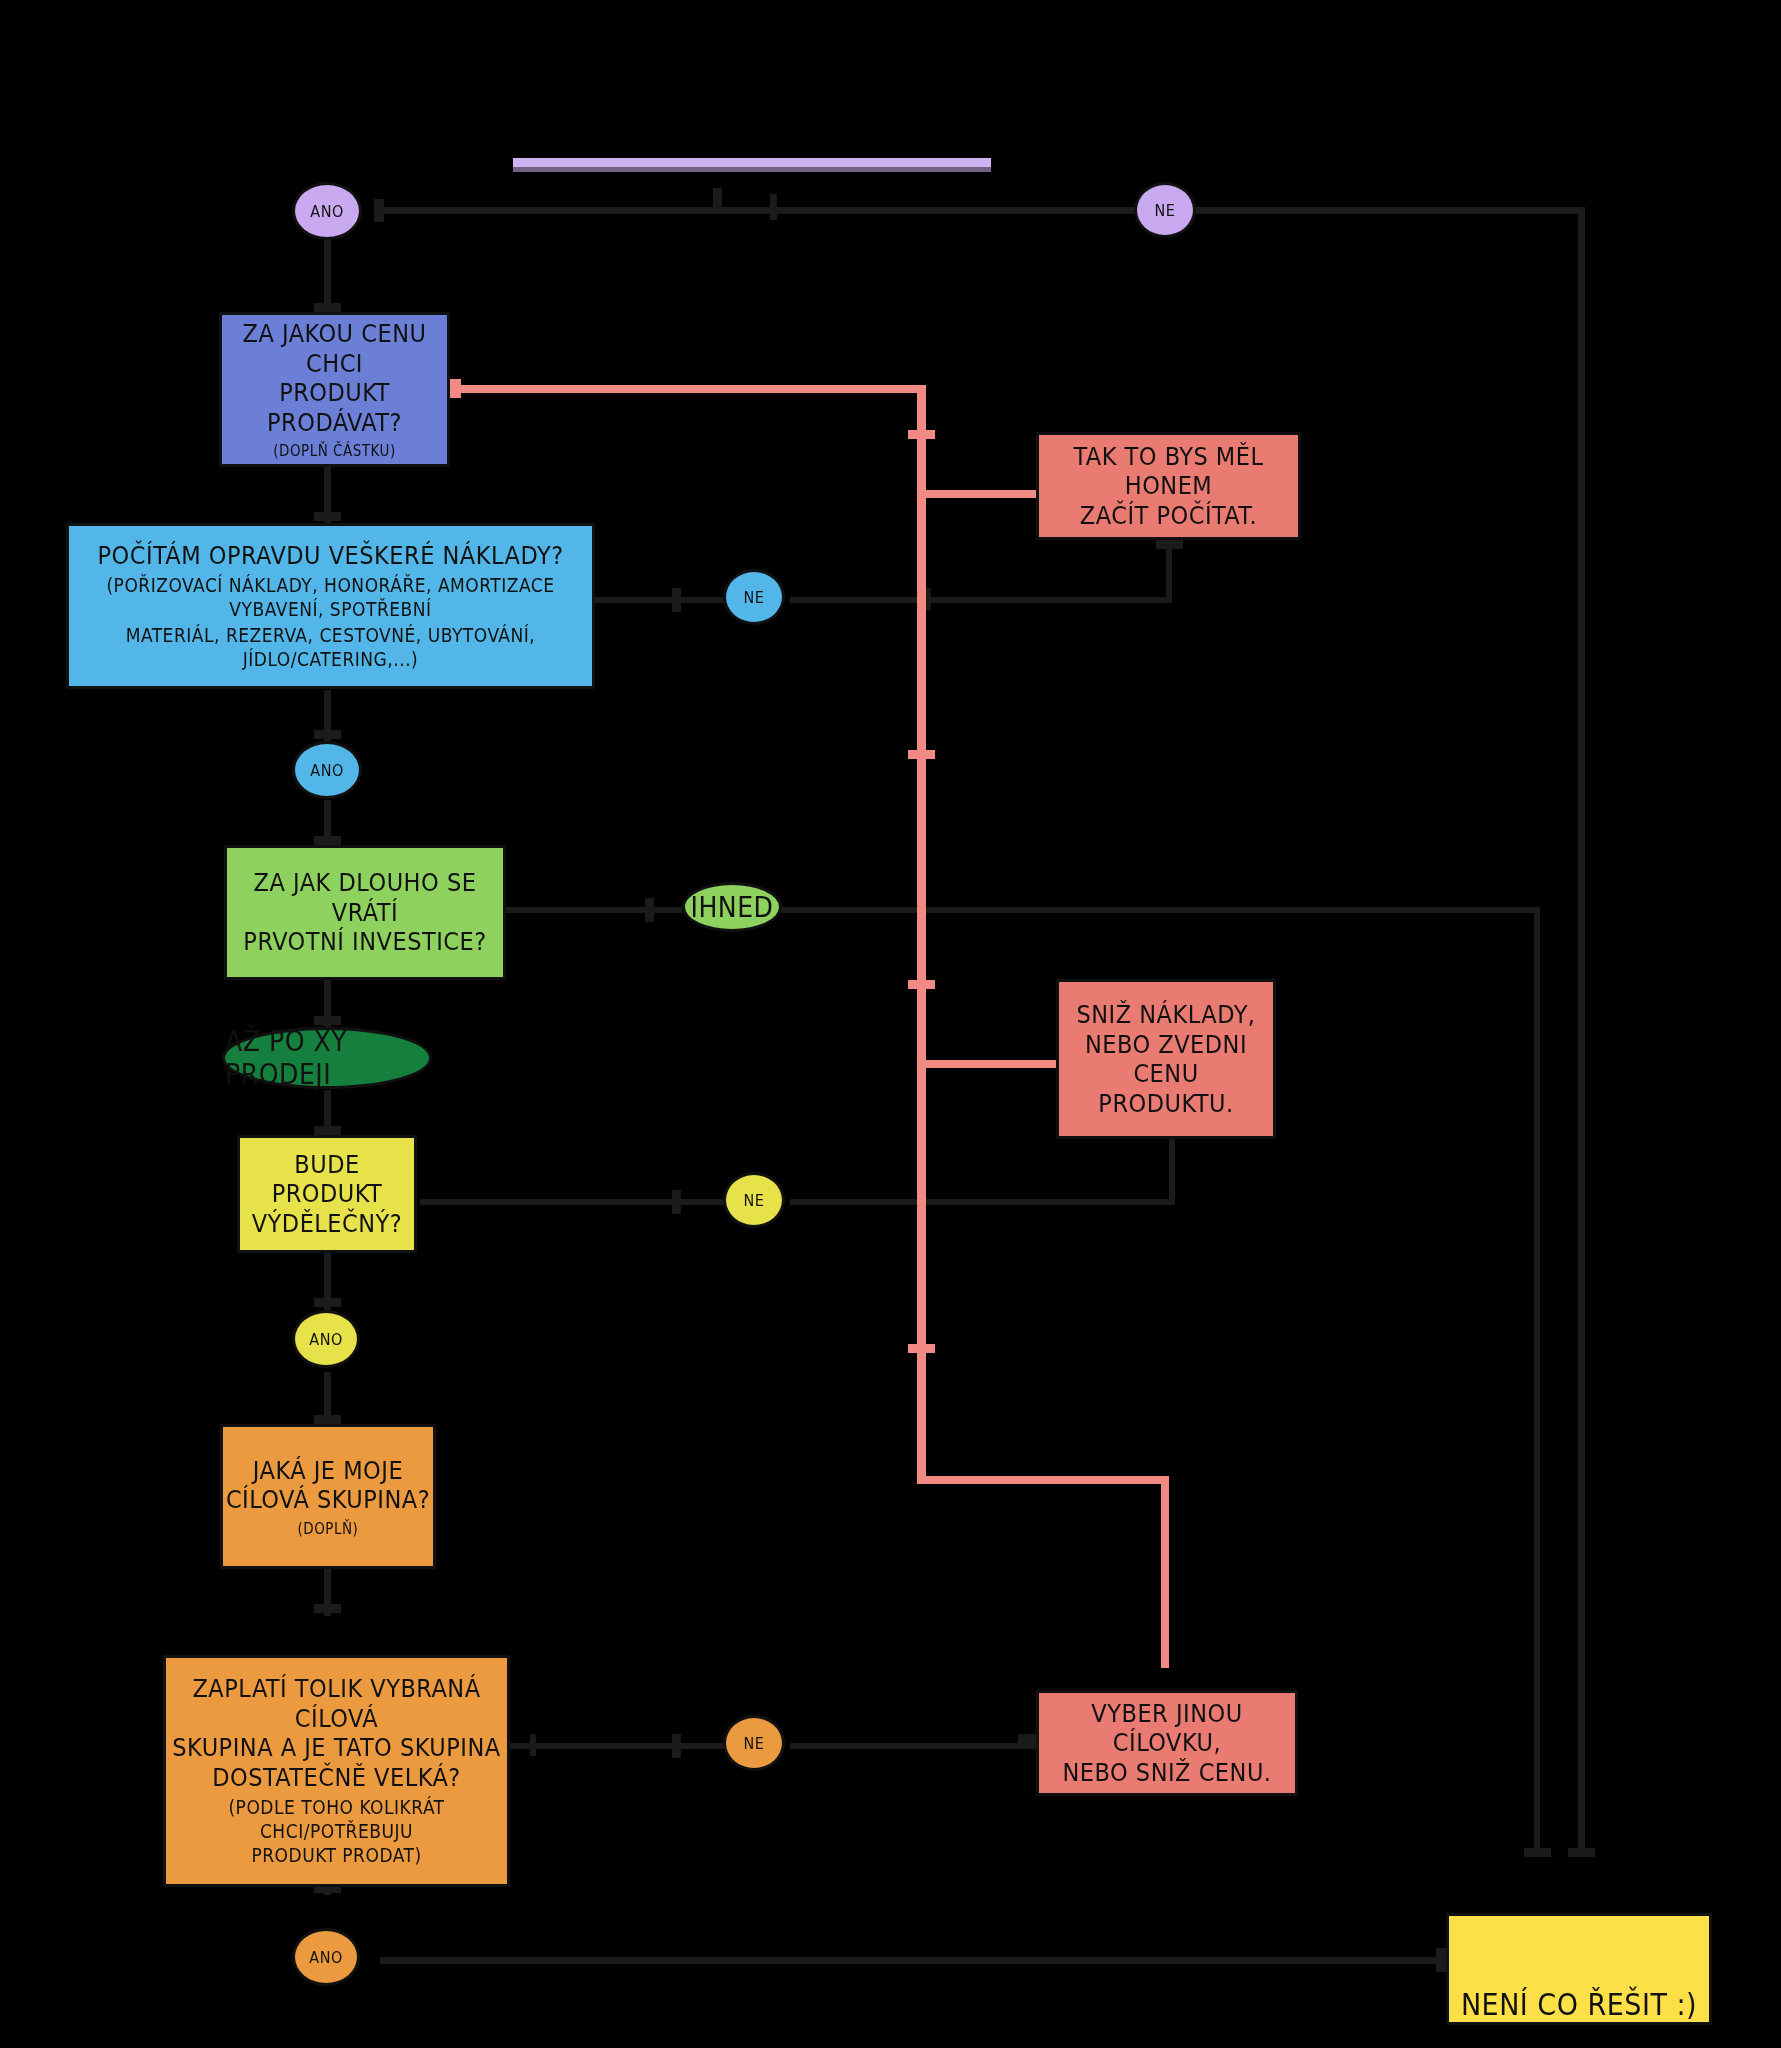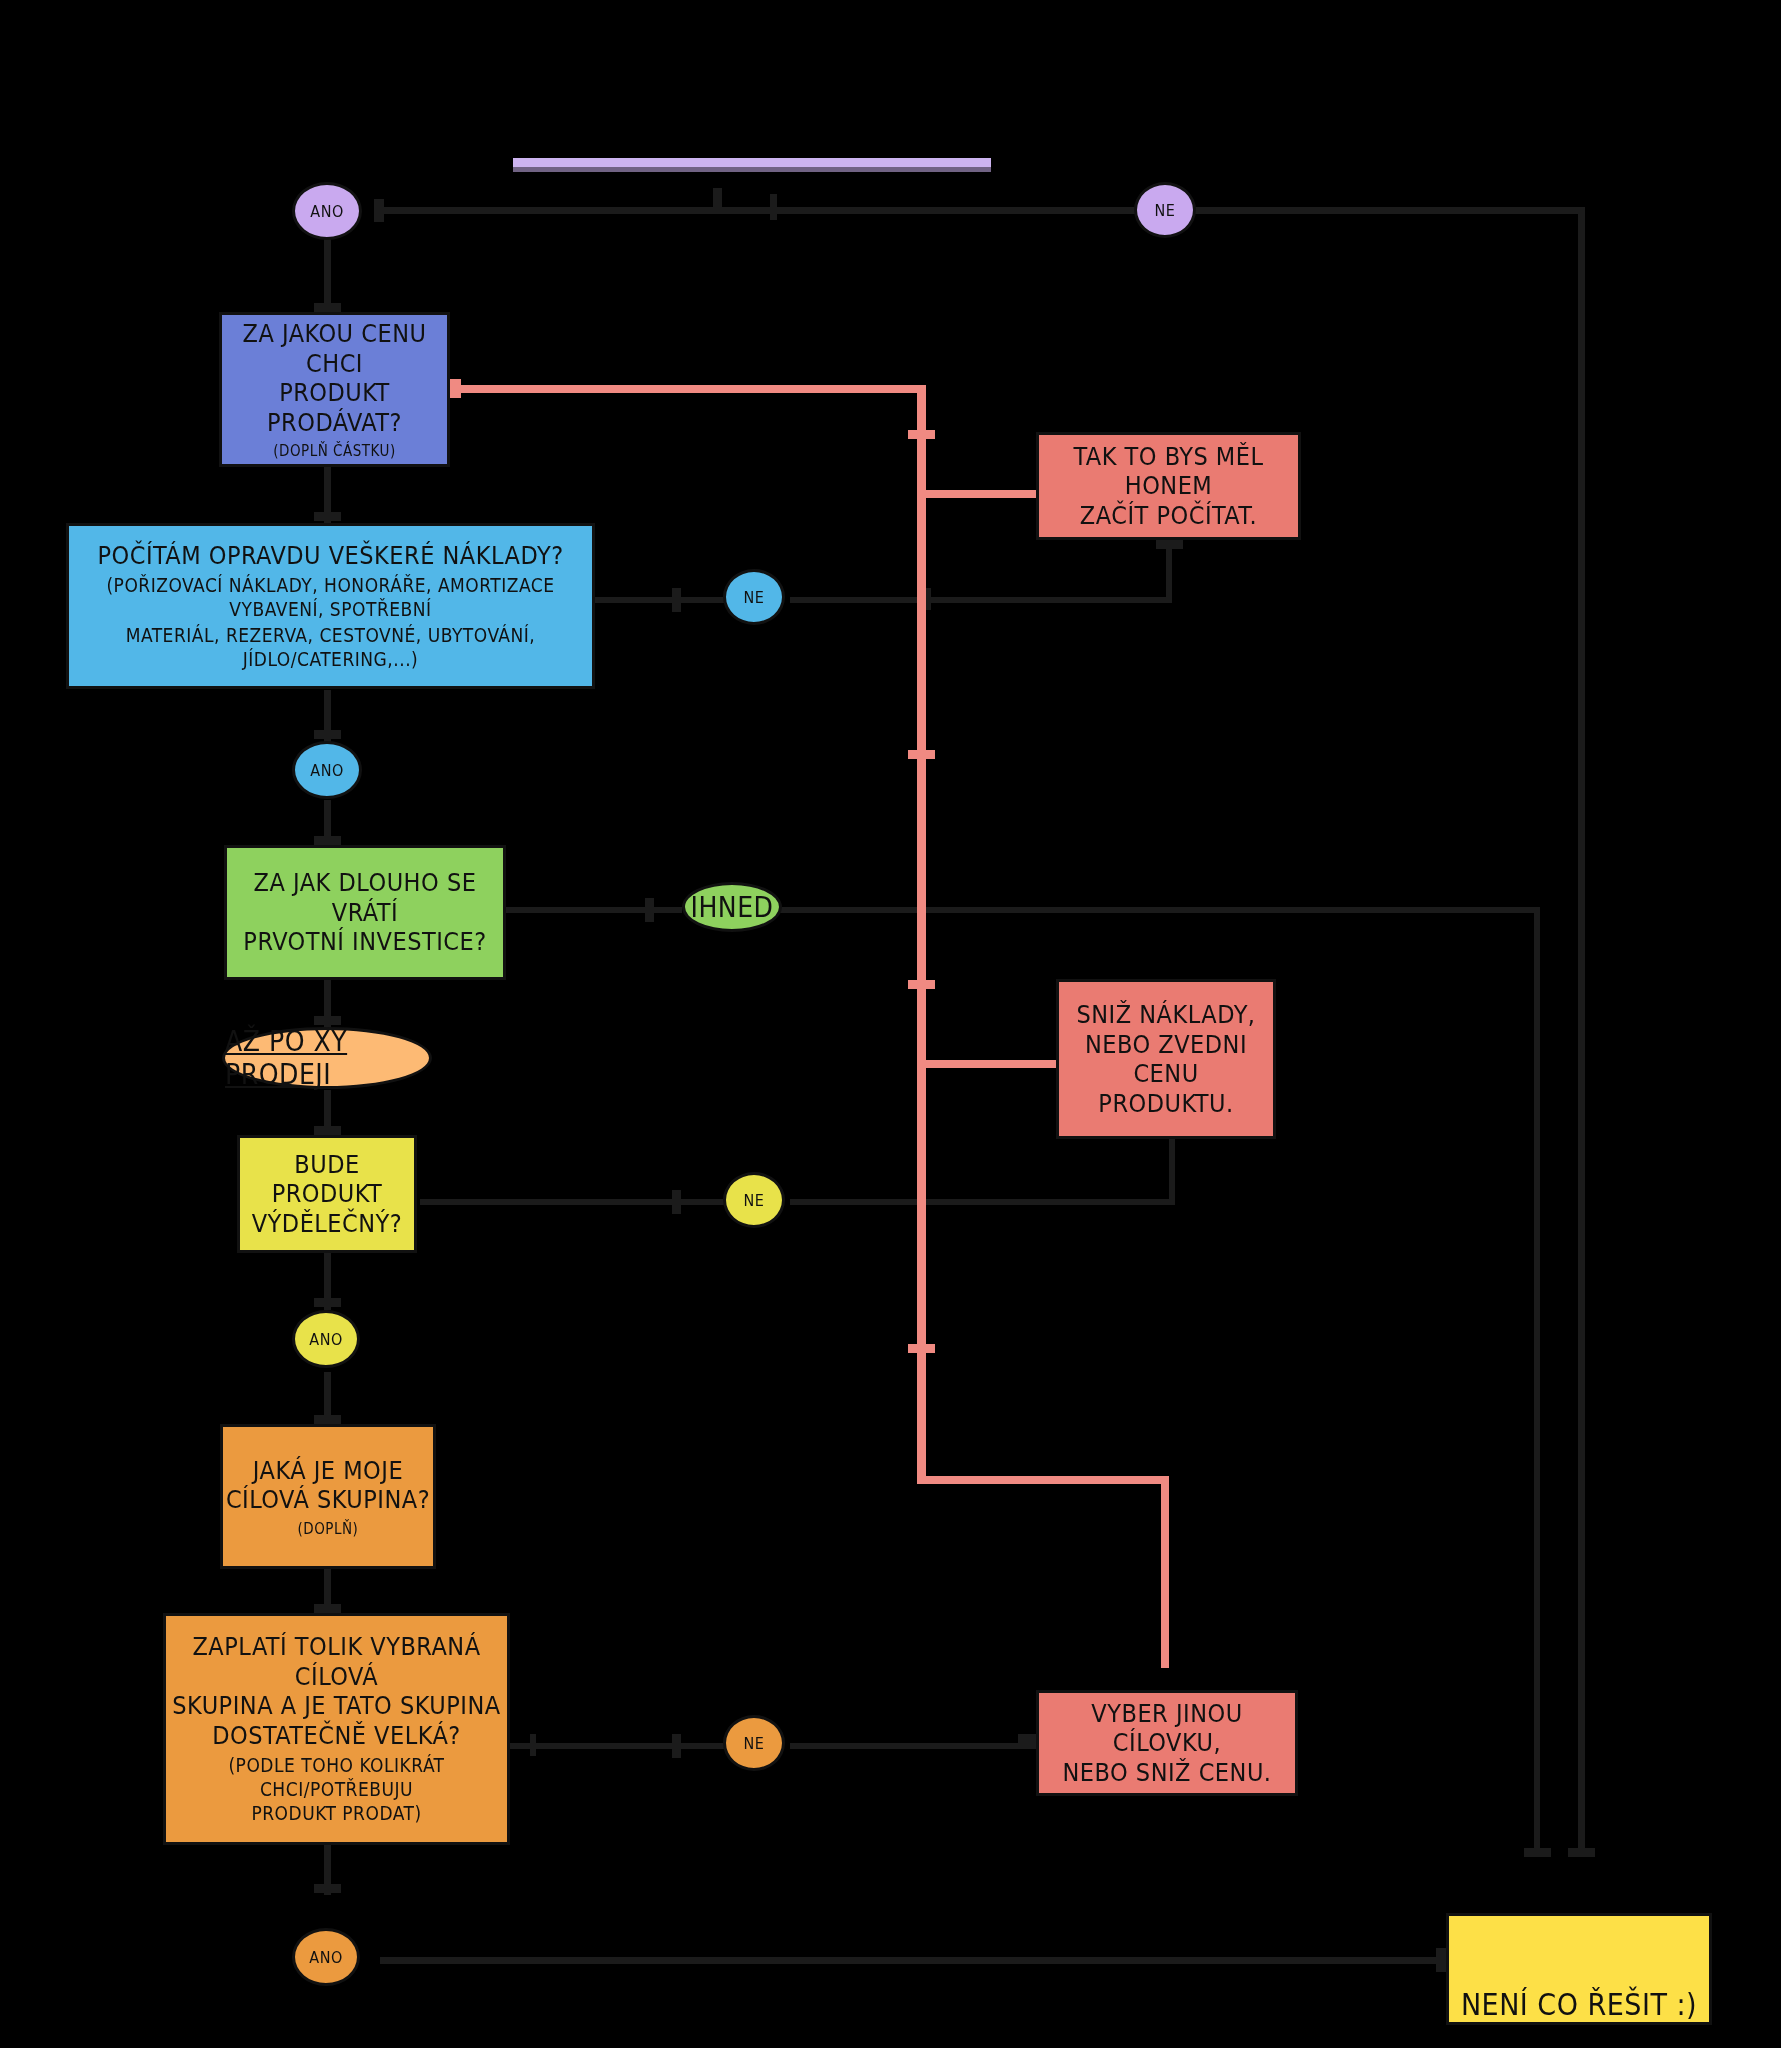--- a/index.html
+++ b/index.html
@@ -153,21 +153,21 @@
 
   <div class="node" style="left:188px;top:845px;width:282px;height:135px;background:#8ed15e;margin-left:36px;">
     <div class="t1">Za jak dlouho Se vrátí</div>
     <div class="t1">prvotní investice?</div>
   </div>
 
   <div class="ell" style="left:682px;top:882px;width:100px;height:50px;background:#8ed15e;">
     <span>Ihned</span>
   </div>
 
-  <div class="ell" style="left:222px;top:1027px;width:210px;height:62px;background:#fdba74;text-decoration:underline;">
+  <div class="ell" style="left:222px;top:1027px;width:210px;height:62px;background:#15803d;">
     <span>Až po xy prodeji</span>
   </div>
 
   <div class="node" style="left:1056px;top:979px;width:220px;height:160px;background:#ea7b72;">
     <div class="t1">Sniž náklady,</div>
     <div class="t1">nebo zvedni cenu</div>
     <div class="t1">produktu.</div>
   </div>
 
   <div class="node" style="left:237px;top:1135px;width:180px;height:118px;background:#e8e24a;">
@@ -182,21 +182,21 @@
   <div class="pill" style="left:292px;top:1310px;width:68px;height:58px;background:#e8e24a;">
     <span>Ano</span>
   </div>
 
   <div class="node" style="left:220px;top:1424px;width:216px;height:145px;background:#eb9a3f;">
     <div class="t1">Jaká je moje</div>
     <div class="t1">cílová skupina?</div>
     <div class="t2">(doplň)</div>
   </div>
 
-  <div class="node" style="left:163px;top:1613px;width:347px;height:232px;background:#eb9a3f;padding:0 4px;">
+  <div class="node" style="left:163px;top:1655px;width:347px;height:232px;background:#eb9a3f;padding:0 4px;">
     <div class="t1">Zaplatí tolik vybraná cílová</div>
     <div class="t1">skupina a je tato skupina</div>
     <div class="t1">dostatečně velká?</div>
     <div class="t3">(podle toho kolikrát chci/potřebuju</div>
     <div class="t3" style="margin-top:0;">produkt prodat)</div>
   </div>
 
   <div class="pill" style="left:723px;top:1715px;width:62px;height:56px;background:#eb9a3f;">
     <span>Ne</span>
   </div>

